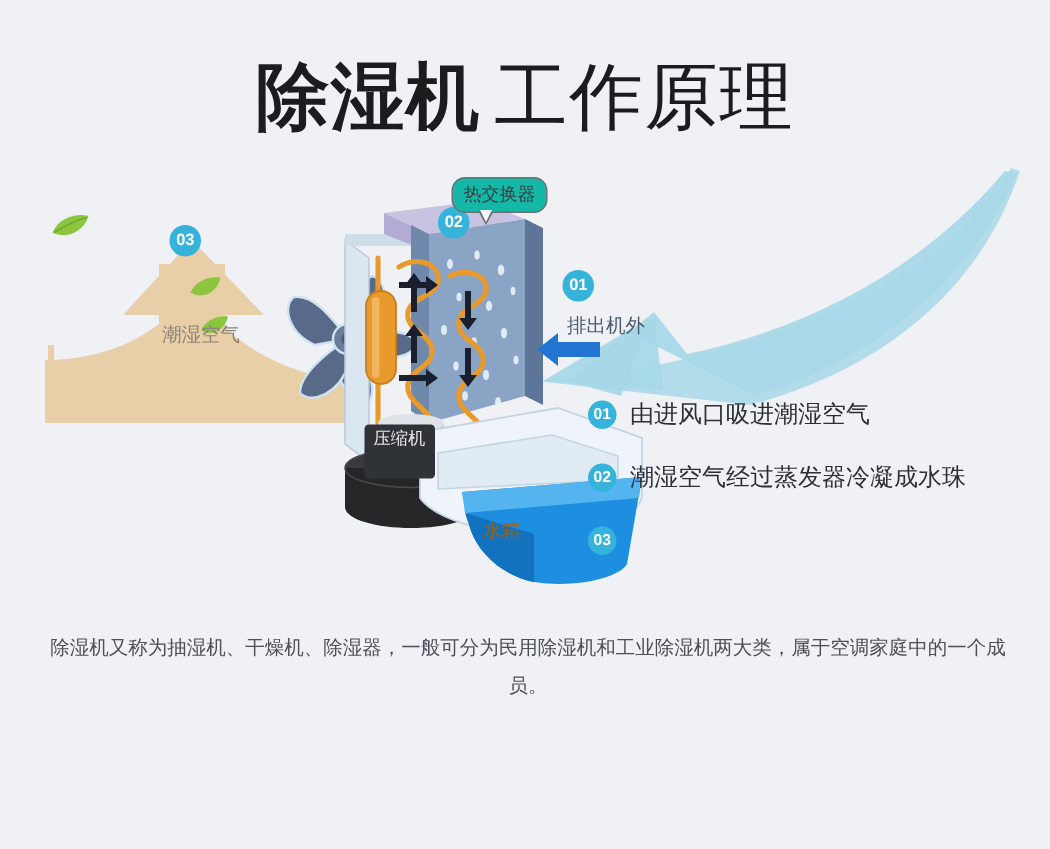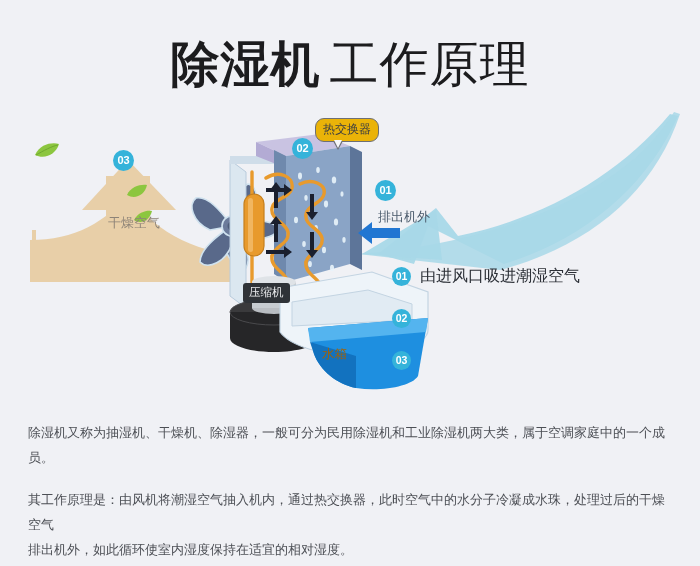--- a/index.html
+++ b/index.html
@@ -123,23 +123,23 @@
     position: absolute;
     font-size: 12.5px;
     white-space: nowrap;
     font-family: "DejaVu Sans", "Liberation Sans", sans-serif;
   }
   .lbl-dry   { color: #8d8377; left: 108px; top: 96px; font-size: 13px; }
   .lbl-humid { color: #4a5a6b; left: 378px; top: 90px; font-size: 13px; }
 
   .callout-hx {
     position: absolute;
-    left: 315px;
+    left: 301px;
     top: 0px;
-    background: #eab308;
+    background: #14b8a6;
     border: 1.4px solid #6d6f75;
     border-radius: 9px;
     padding: 2px 7px 3px 7px;
     font-size: 12px;
     color: #3a3d42;
     white-space: nowrap;
     font-family: "DejaVu Sans", "Liberation Sans", sans-serif;
   }
   .callout-hx:after {
     content: "";
@@ -163,21 +163,21 @@
     z-index: 2;
   }
 
   .tag-compressor {
     position: absolute;
     left: 243px;
     top: 165px;
     background: #2f3338;
     color: #e9eaec;
     font-size: 11.5px;
-    padding: 2px 6px 3px 6px;
+    padding: 2px 6px 19px 6px;
     border-radius: 3px;
     white-space: nowrap;
     font-family: "DejaVu Sans", "Liberation Sans", sans-serif;
   }
 
   .tag-tank {
     position: absolute;
     left: 322px;
     top: 228px;
     color: #a16207;
@@ -222,21 +222,21 @@
   
   .copy {
     position: absolute;
     left: 28px;
     width: 648px;
     color: #4c4f55;
     font-size: 13px;
     line-height: 25px;
     font-family: "DejaVu Sans", "Liberation Sans", sans-serif;
   }
-  .copy-1 { top: 420px; }
+  .copy-1 { top: 420px; text-align: center; }
   .copy-2 { top: 487px; }
   .copy p { margin: 0; }
 </style>
 </head>
 <body>
 
 <div id="page">
 
   <div class="title-wrap">
     <span class="title-a">除湿机</span><span class="title-b">工作原理</span>
@@ -344,42 +344,39 @@
       <path d="M86,196 L206,186 L196,244 C190,254 160,260 134,256 C114,252 98,238 92,222 Z" fill="#1e8fe0"></path>
       <path d="M86,196 L206,186 L204,200 L88,210 Z" fill="#54b4ef"></path>
       <path d="M88,210 L92,222 C98,238 114,252 134,256 L134,224 Z" fill="#1272bf"></path>
 
     </svg>
 
     <span class="badge" style="left:113px; top:32px;">03</span>
     <span class="badge" style="left:292px; top:20px;">02</span>
     <span class="badge" style="left:375px; top:62px;">01</span>
 
-    <span class="mini-label lbl-dry">干燥空气</span>
+    <span class="mini-label lbl-dry">潮湿空气</span>
     <span class="mini-label lbl-humid">排出机外</span>
 
     <span class="callout-hx">热交换器</span>
     <span class="tag-compressor">压缩机</span>
     <span class="tag-tank">水箱</span>
   </div>
 
   <div class="legend">
     <div class="legend-row">
       <span class="legend-badge">01</span>
       <span class="legend-text">由进风口吸进潮湿空气</span>
     </div>
     <div class="legend-row">
       <span class="legend-badge">02</span>
+      <span class="legend-text">潮湿空气经过蒸发器冷凝成水珠</span>
     </div>
     <div class="legend-row">
       <span class="legend-badge">03</span>
     </div>
   </div>
 
   <div class="copy copy-1">
     <p>除湿机又称为抽湿机、干燥机、除湿器，一般可分为民用除湿机和工业除湿机两大类，属于空调家庭中的一个成员。</p>
   </div>
-  <div class="copy copy-2">
-    <p>其工作原理是：由风机将潮湿空气抽入机内，通过热交换器，此时空气中的水分子冷凝成水珠，处理过后的干燥空气</p>
-    <p>排出机外，如此循环使室内湿度保持在适宜的相对湿度。</p>
-  </div>
 
 </div>
 
 </body></html>

